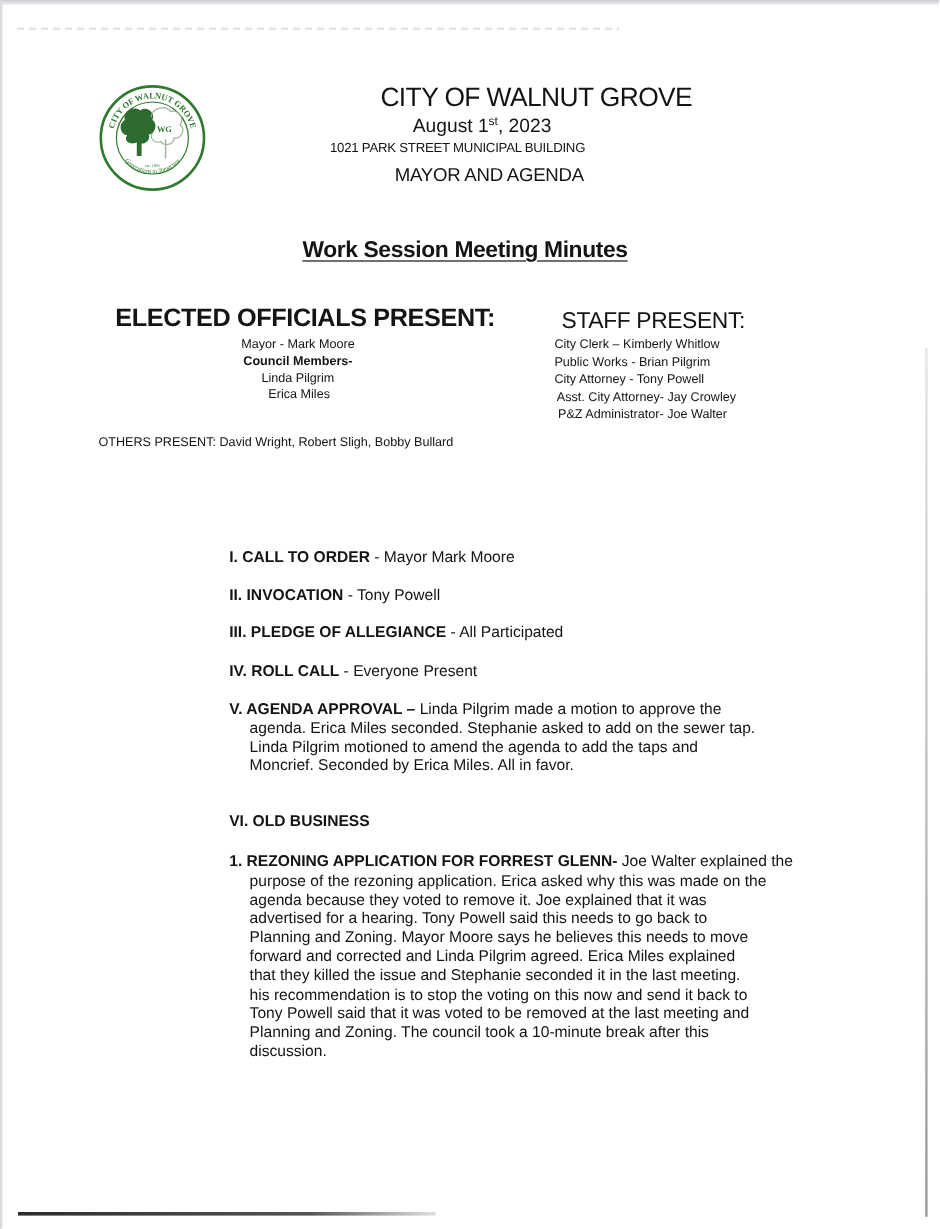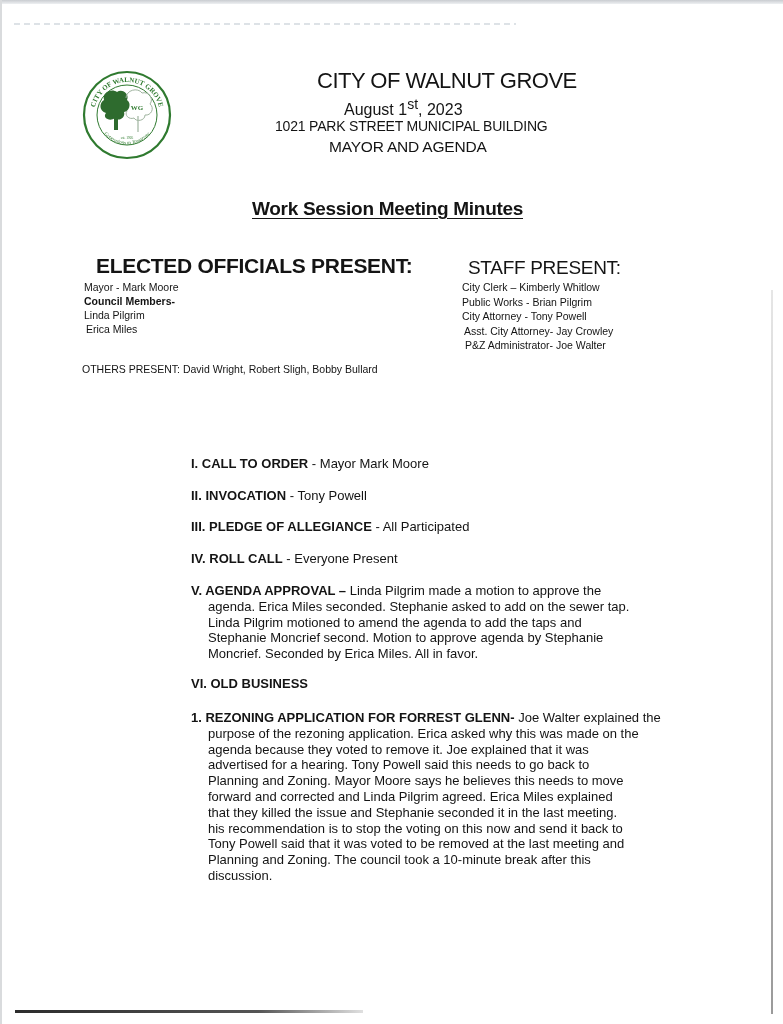--- a/index.html
+++ b/index.html
@@ -28,32 +28,32 @@
   .bottom-rule {
     position: absolute; left: 15px; top: 1010px; width: 348px; height: 3px;
     background: linear-gradient(90deg, #2c2c2c, #555 70%, #e0e0e0);
   }
 
   .logo { position: absolute; left: 82px; top: 70px; width: 90px; height: 90px; }
 
   .header { position: absolute; left: 260px; top: 68px; width: 320px; }
   .h-title { position: absolute; left: 57px; top: 0; font-size: 22px; letter-spacing: -0.5px; white-space: nowrap; }
   .h-date { position: absolute; left: 84px; top: 28px; font-size: 16px; white-space: nowrap; }
-  .h-date sup { font-size: 14px; }
-  .h-address { position: absolute; left: 15px; top: 50px; font-size: 14px; white-space: nowrap; letter-spacing: -0.2px; }
+  .h-date sup { font-size: 10px; }
+  .h-address { position: absolute; left: 15px; top: 50px; font-size: 11px; white-space: nowrap; letter-spacing: -0.2px; }
   .h-body { position: absolute; left: 69px; top: 70px; font-size: 15.5px; white-space: nowrap; letter-spacing: -0.2px; }
 
   .doc-title {
     position: absolute; left: 252px; top: 198px; font-size: 19px; font-weight: bold;
     text-decoration: underline; text-underline-offset: 3px; white-space: nowrap; letter-spacing: -0.3px;
   }
 
   .elected { position: absolute; left: 84px; top: 254px; }
   .elected-heading { font-size: 21px; font-weight: bold; white-space: nowrap; margin-left: 12px; letter-spacing: -0.3px; }
-  .elected-list { margin-top: 2px; font-size: 10.5px; line-height: 14px; }
+  .elected-list { margin-top: 2px; font-size: 10.5px; line-height: 14px; text-align: center; }
   .elected-list div { white-space: nowrap; }
   .bold { font-weight: bold; }
 
   .staff { position: absolute; left: 462px; top: 257px; }
   .staff-heading { font-size: 19px; font-weight: normal; white-space: nowrap; margin-left: 6px; letter-spacing: -0.3px; }
   .staff-list { margin-top: 1px; font-size: 10.5px; line-height: 14.6px; }
   .staff-list div { white-space: nowrap; }
 
   .others { position: absolute; left: 82px; top: 363px; font-size: 10.5px; white-space: nowrap; }
 
@@ -132,21 +132,20 @@
 <div class="agenda">
   <div class="item" style="top:0"><span class="lbl">I. CALL TO ORDER</span><span> - Mayor Mark Moore</span></div>
   <div class="item" style="top:32px"><span class="lbl">II. INVOCATION</span><span> - Tony Powell</span></div>
   <div class="item" style="top:63px"><span class="lbl">III. PLEDGE OF ALLEGIANCE</span><span> - All Participated</span></div>
   <div class="item" style="top:95px"><span class="lbl">IV. ROLL CALL</span><span> - Everyone Present</span></div>
 
   <div class="para" style="top:127px">
     <div class="line"><span class="lbl bold">V. AGENDA APPROVAL –</span><span> Linda Pilgrim made a motion to approve the</span></div>
     <div class="line indent">agenda. Erica Miles seconded. Stephanie asked to add on the sewer tap.</div>
     <div class="line indent">Linda Pilgrim motioned to amend the agenda to add the taps and</div>
-    <div class="line indent">Stephanie Moncrief second. Motion to approve agenda by Stephanie</div>
     <div class="line indent">Moncrief. Seconded by Erica Miles. All in favor.</div>
   </div>
 
   <div class="item bold" style="top:220px">VI.  OLD BUSINESS</div>
 
   <div class="para" style="top:254px">
     <div class="line"><span class="lbl bold">1. REZONING APPLICATION FOR FORREST GLENN-</span><span> Joe Walter explained the</span></div>
     <div class="line indent">purpose of the rezoning application. Erica asked why this was made on the</div>
     <div class="line indent">agenda because they voted to remove it. Joe explained that it was</div>
     <div class="line indent">advertised for a hearing. Tony Powell said this needs to go back to</div>

